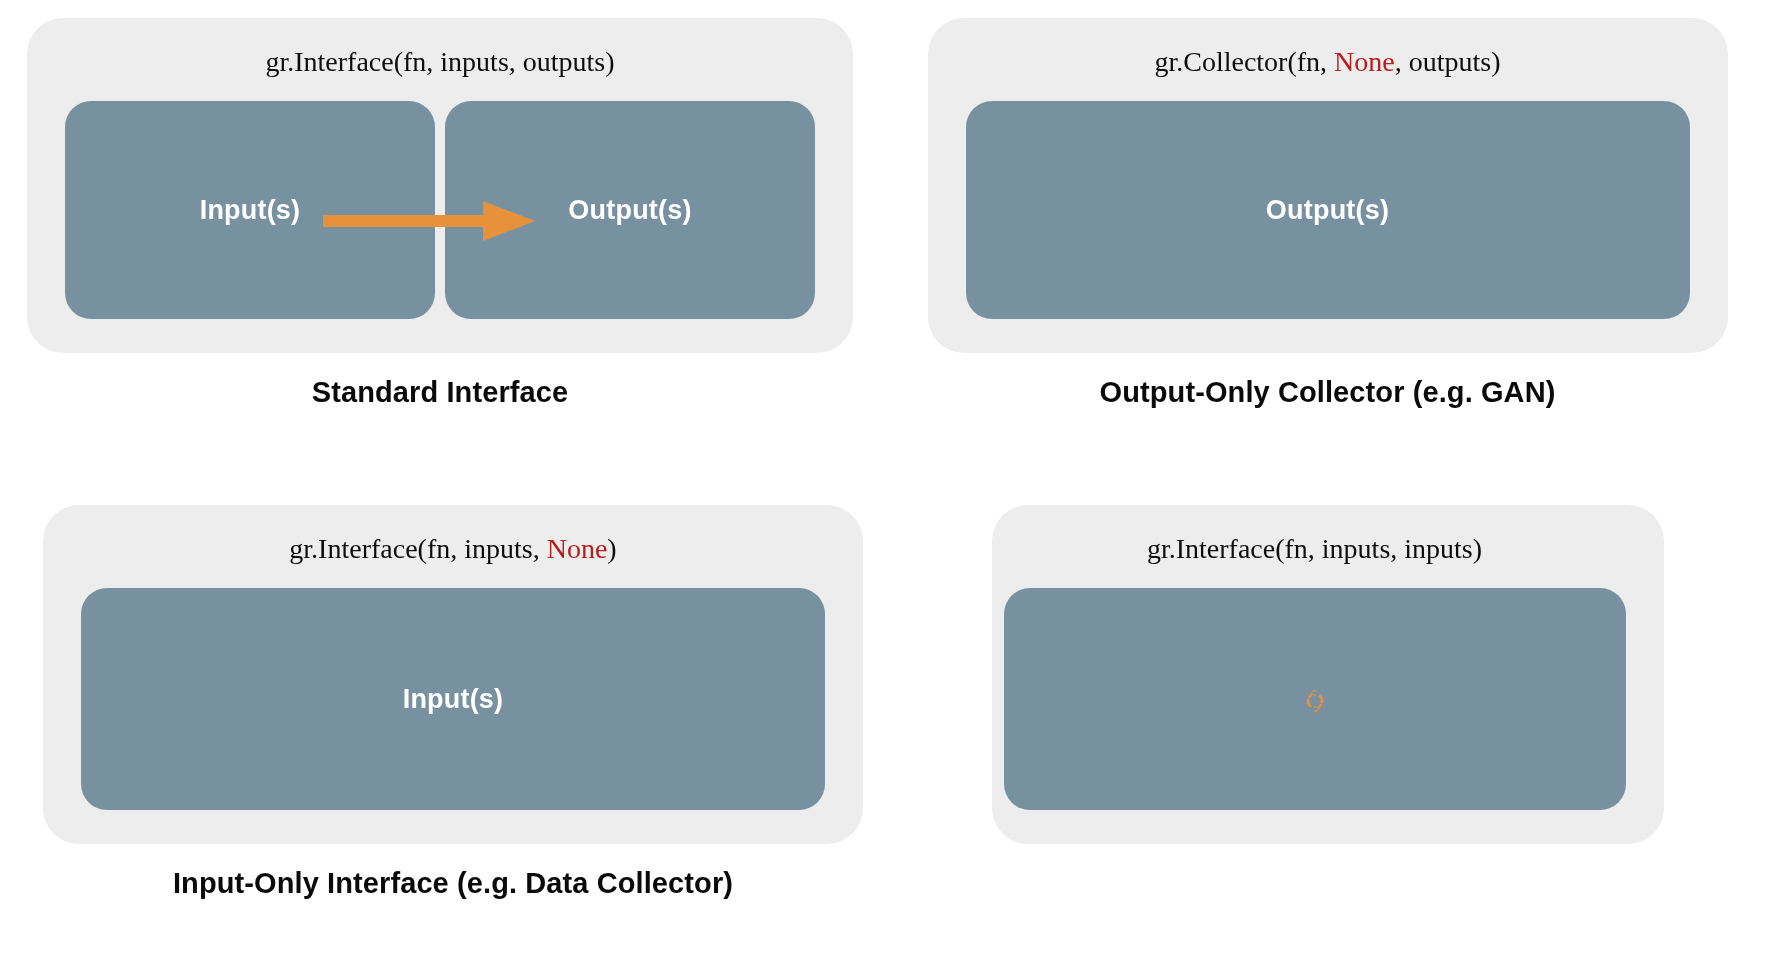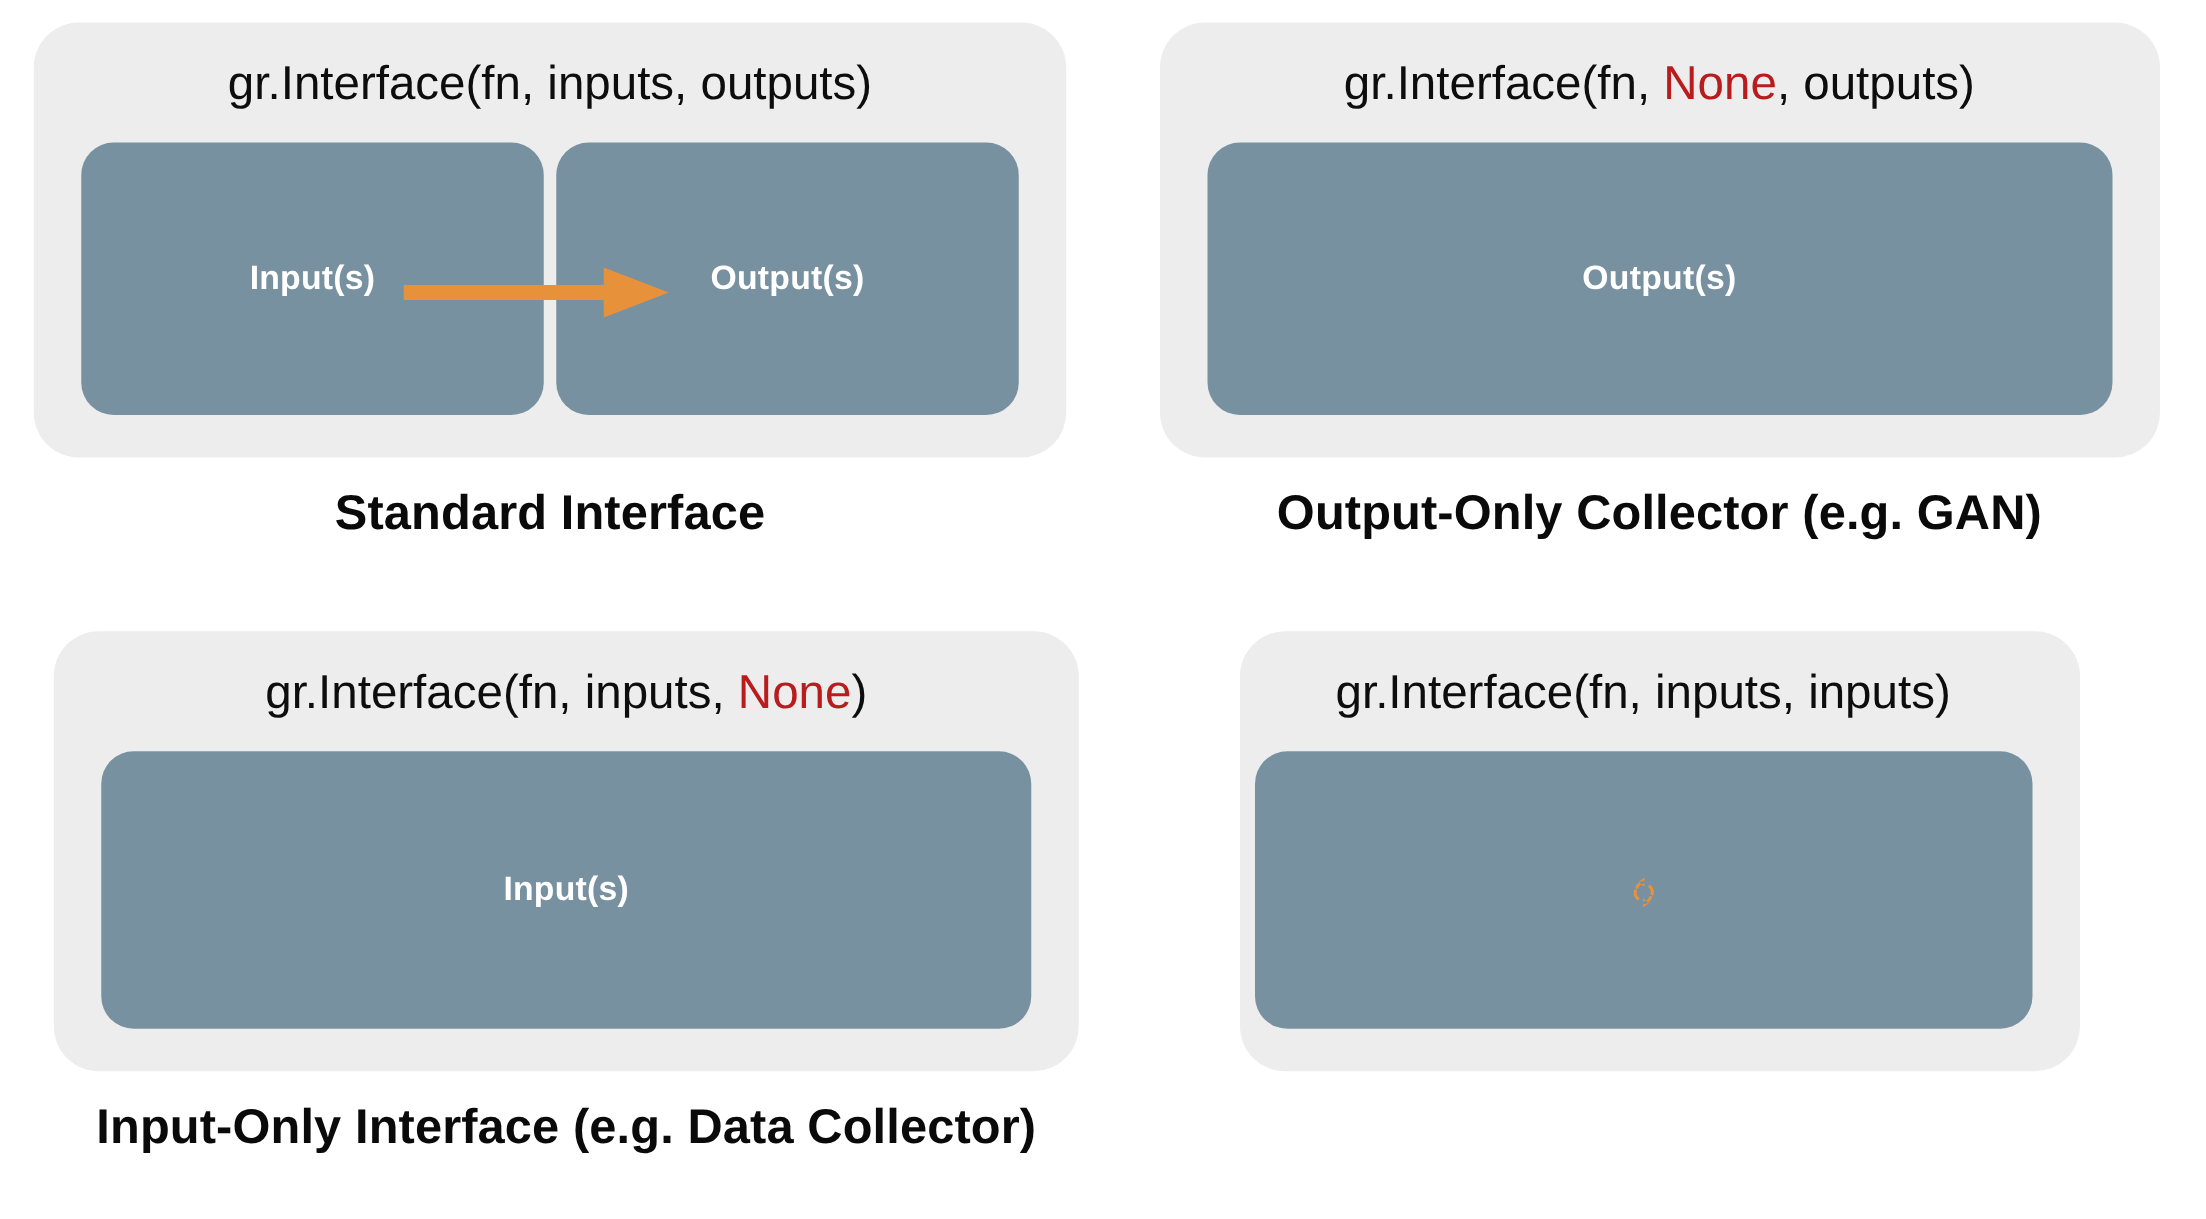--- a/index.html
+++ b/index.html
@@ -41,22 +41,22 @@
     padding: 26px 38px 34px 38px;
     width: 100%;
   }
   #q-standard    .panel { width: 826px; }
   #q-output-only .panel { width: 800px; }
   #q-input-only  .panel { width: 820px; }
   #q-unified     .panel { width: 672px; padding-left: 12px; }
 
   
   .signature {
-    font-family: Liberation Sans, sans-serif;
-    font-size: 38px;
+    font-family: Liberation Serif, serif;
+    font-size: 28px;
     color: #0d0d0d;
     text-align: center;
     letter-spacing: 0px;
     white-space: pre;
     margin-bottom: 22px;
     line-height: 1.25;
   }
   .signature .none-token { color: #b91c1c; }
 
   
@@ -106,21 +106,21 @@
     height: 26px;
     line-height: 0;
     transform: translateY(2px);
   }
 
   
   .caption {
     margin-top: 23px;
     font-family: "Liberation Sans", sans-serif;
     font-weight: bold;
-    font-size: 39px;
+    font-size: 29px;
     color: #0a0a0a;
     text-align: left;
     letter-spacing: 0.1px;
     white-space: nowrap;
   }
 </style>
 </head>
 <body>
 
 <div id="board">
@@ -143,21 +143,21 @@
             <polygon points="418,100 470,120 418,140"></polygon>
           </g>
         </svg>
       </div>
     </div>
     <div class="caption">Standard Interface</div>
   </div>
 
   <div class="quadrant" id="q-output-only">
     <div class="panel">
-      <div class="signature"><span>gr.Interface(fn, </span><span class="none-token">None</span><span>, outputs)</span></div>
+      <div class="signature"><span>gr.Collector(fn, </span><span class="none-token">None</span><span>, outputs)</span></div>
 
       <div class="box-row">
         <div class="slate-box">
           <span class="box-label">Output(s)</span>
         </div>
       </div>
     </div>
     <div class="caption">Output-Only Collector (e.g. GAN)</div>
   </div>
 

